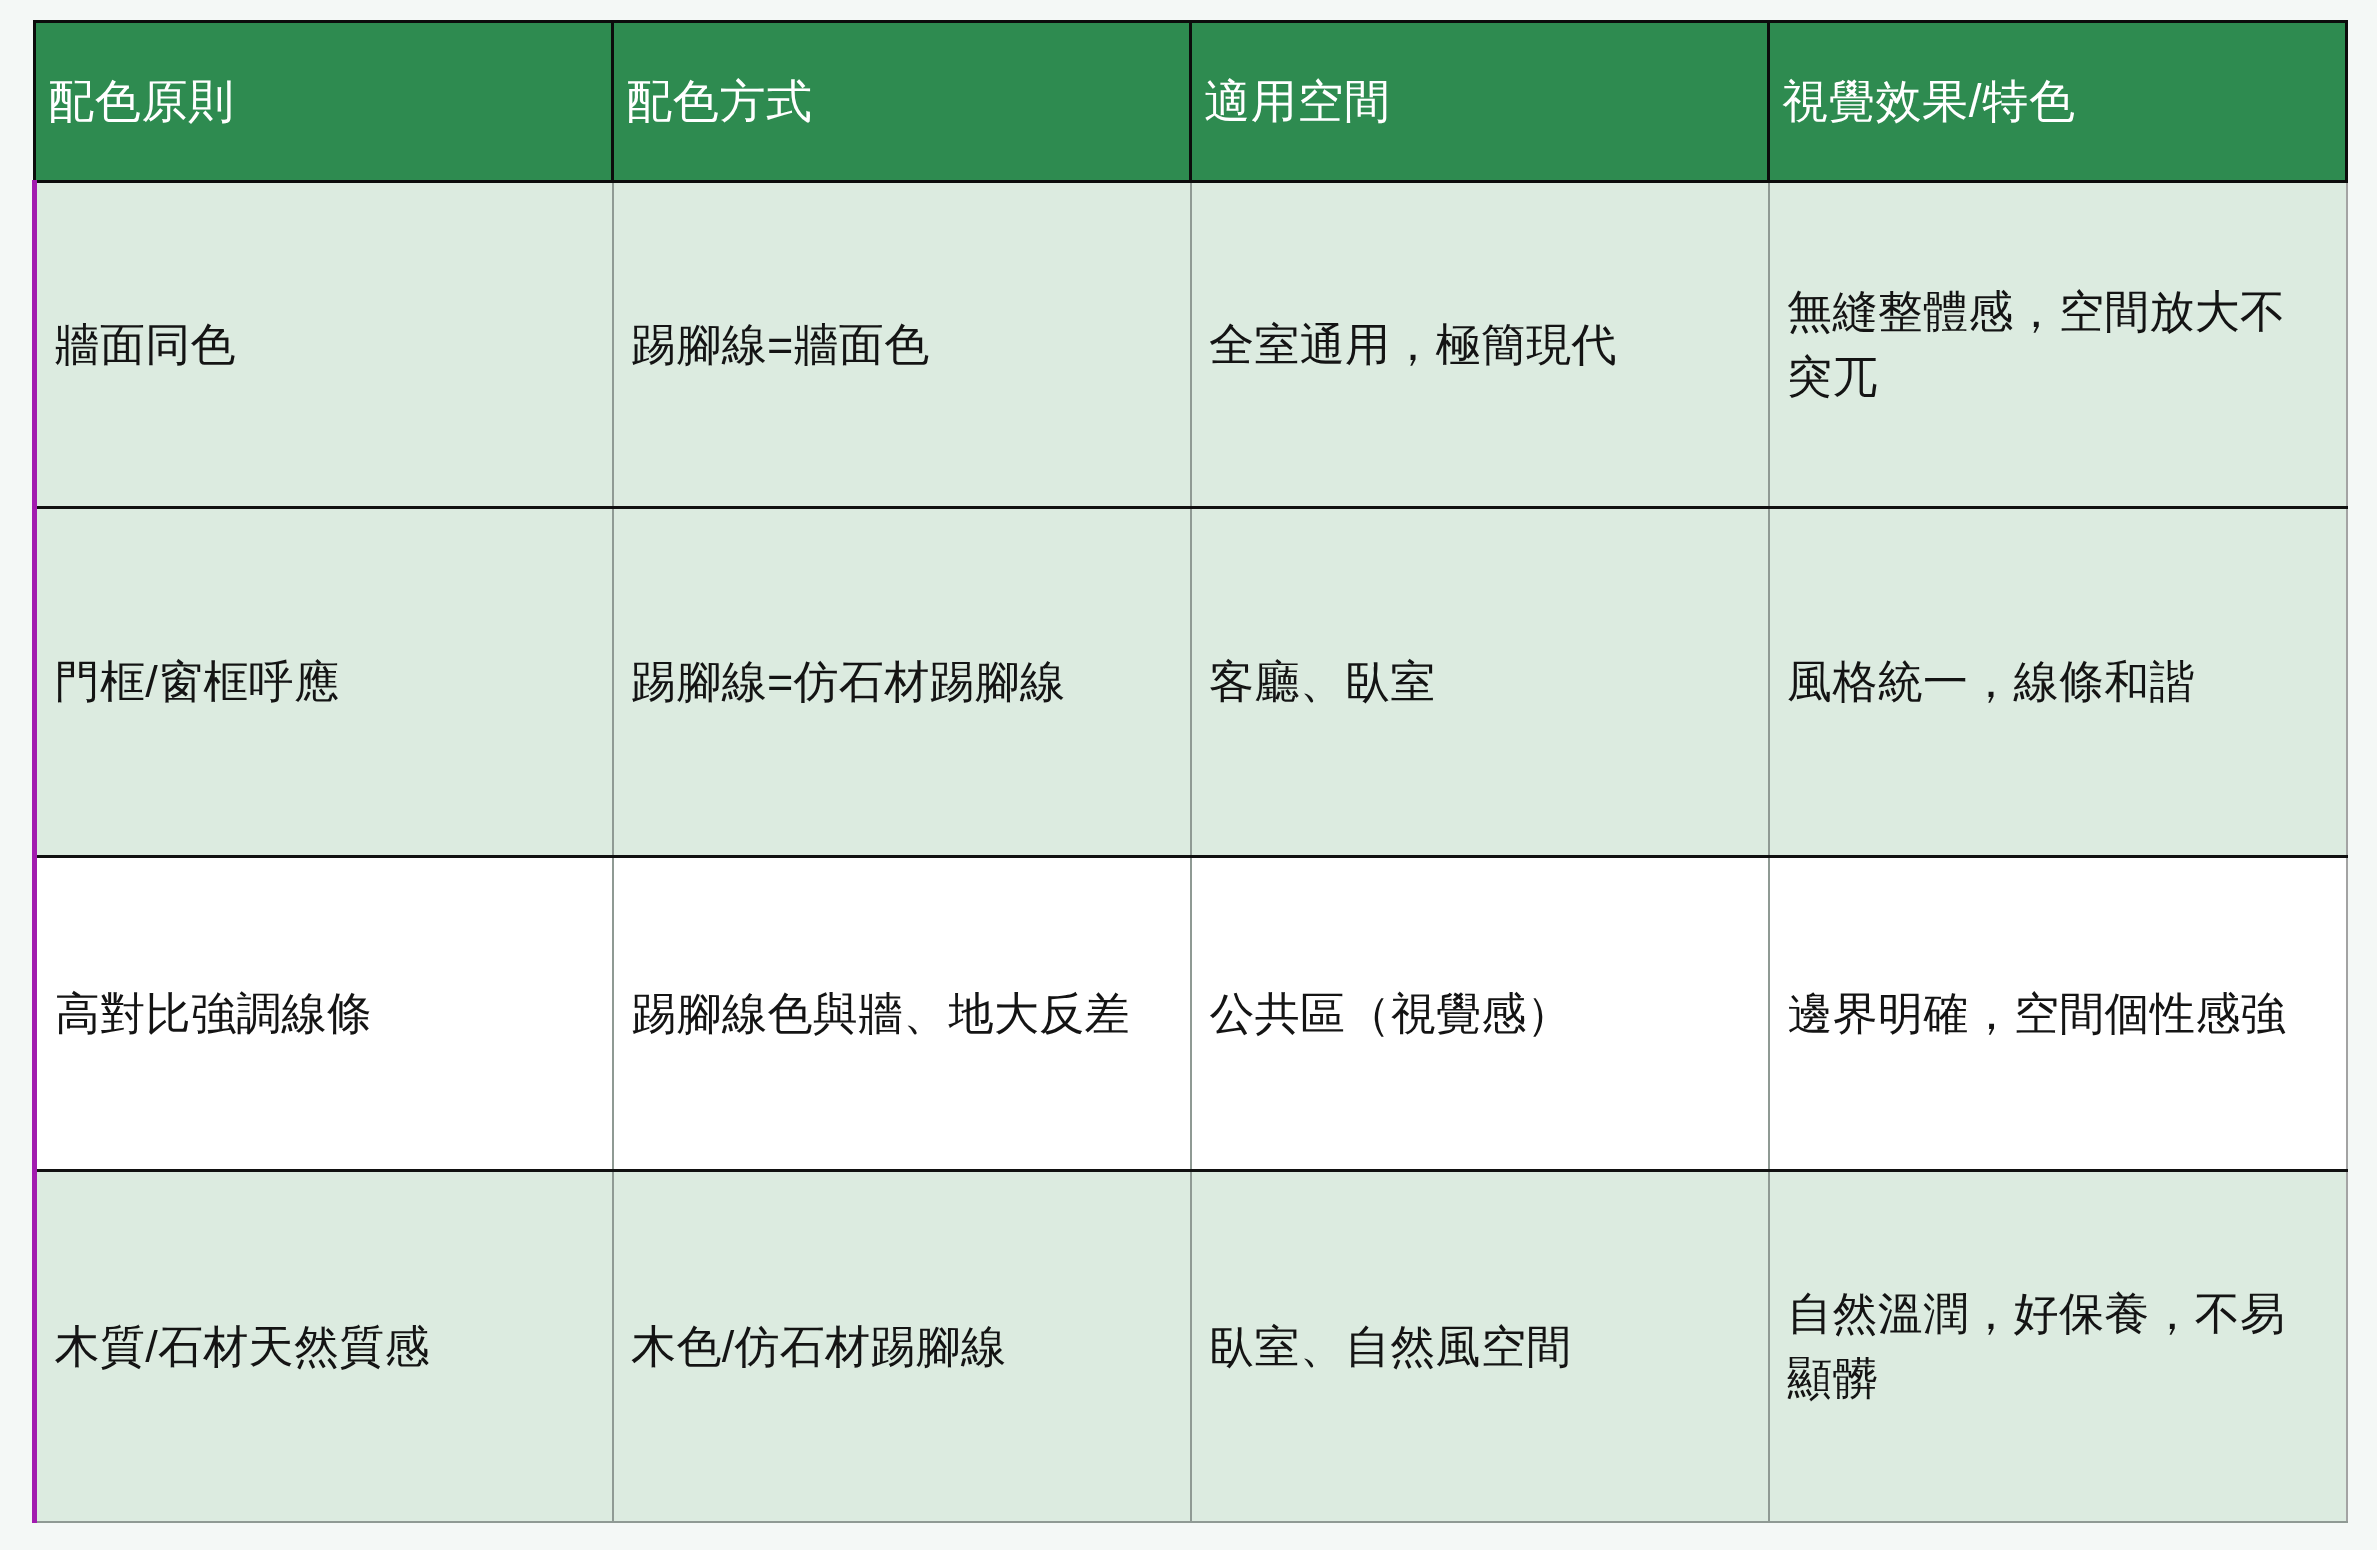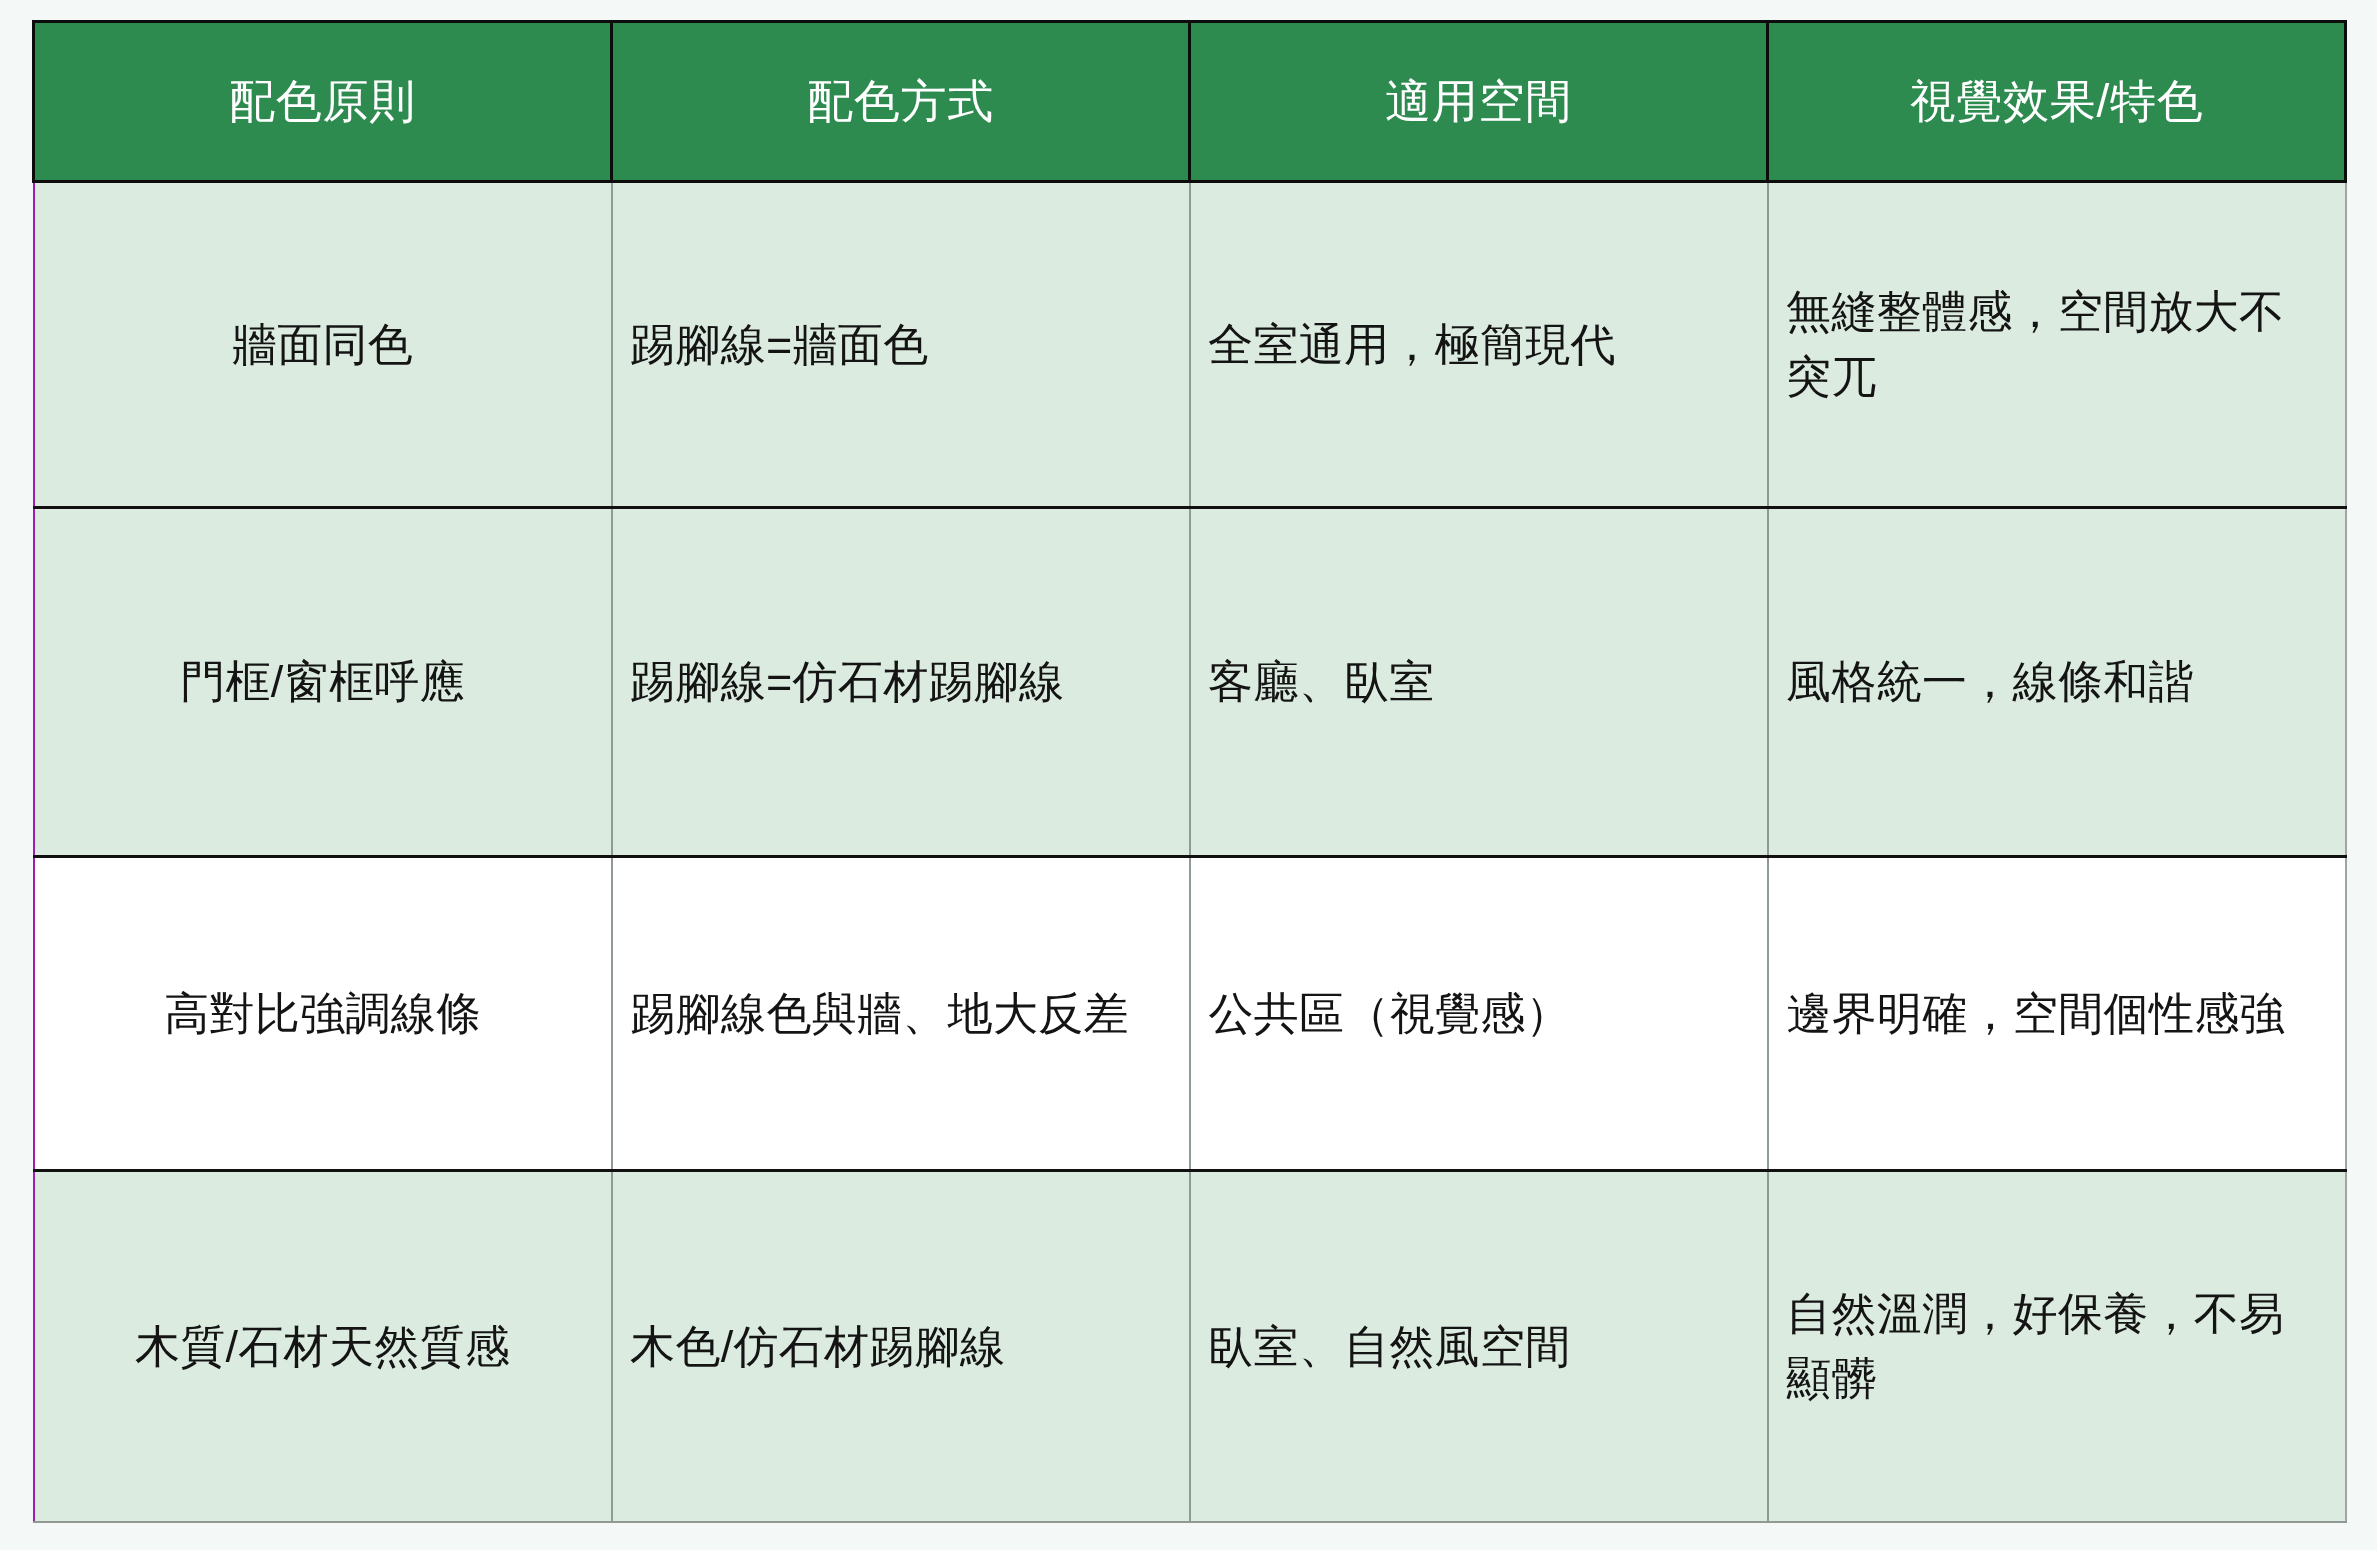--- a/index.html
+++ b/index.html
@@ -37,21 +37,21 @@
   }
 
   table.data-table col { width: 578px; }
 
   thead th {
     background: #2e8b50;
     color: #ffffff;
     font-weight: 400;
     font-size: 46px;
     line-height: 1.25;
-    text-align: center;
+    text-align: left;
     vertical-align: middle;
     padding: 9.5px 12px;
     border: 3.4px solid #0c0c0c;
     height: 160px;
     box-sizing: border-box;
     letter-spacing: 0.7px;
   }
 
   tbody td {
     font-size: 45px;
@@ -75,21 +75,21 @@
   tbody tr.r4 td { height: 240px; }
   tbody tr.r5 td { height: 269px; }
 
   
   tbody tr.r1 td { border-top: 3.4px solid #0c0c0c; }
   tbody tr.r2 td { border-top: 3.4px solid #111111; }
   tbody tr.r3 td { border-top: 3.4px solid #111111; }
   tbody tr.r4 td { border-top: 3.4px solid #111111; padding-left: 18px; }
   tbody tr.r5 td { border-top: 3.4px solid #111111; }
 
-  tbody td:first-child { border-left: 2px solid #a21caf; text-align: center; }
+  tbody td:first-child { border-left: 5px solid #a21caf; }
   tbody td:last-child  { border-right: 2px solid #a3a3a3; }
 </style>
 </head>
 <body>
 
 <div id="page">
   <div id="table-wrap">
     <table class="data-table">
       <colgroup>
         <col>

